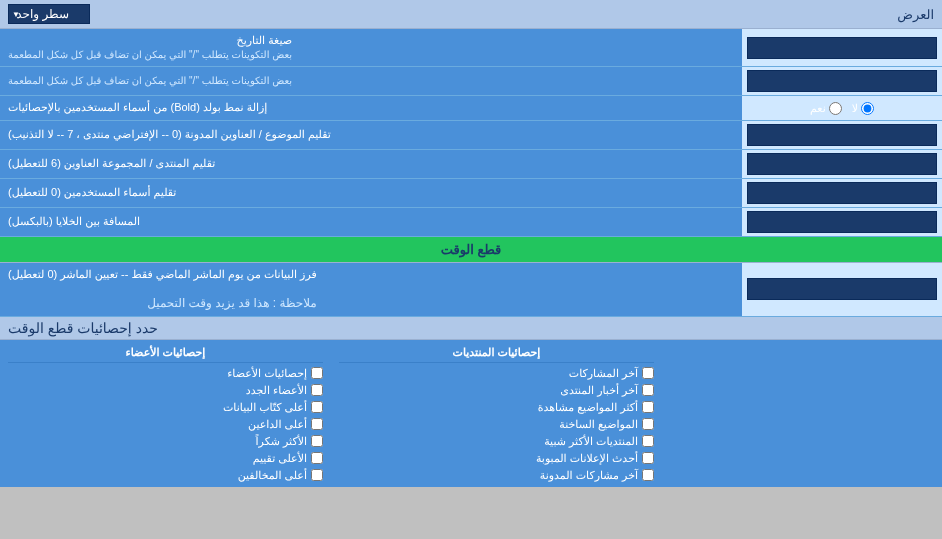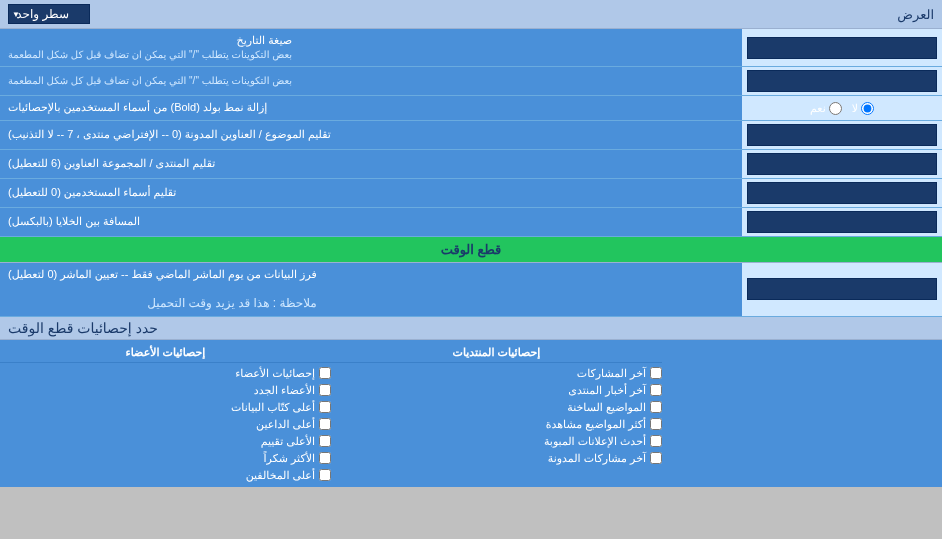--- a/index.html
+++ b/index.html
@@ -144,21 +144,21 @@
       text-align: right;
     }
 
     .stats-columns {
       display: flex;
       direction: rtl;
     }
 
     .stats-col {
       flex: 1;
-      padding: 3px 0;
+      padding: 3px 8px;
     }
 
     .stats-col-header {
       background: #4a90d9;
       color: #fff;
       font-weight: bold;
       text-align: center;
       padding: 3px 5px;
       font-size: 11px;
       border-bottom: 1px solid #3a80c9;
@@ -305,25 +305,29 @@
       <div class="stats-item">
         <input type="checkbox" style="">
         <label>آخر المشاركات</label>
       </div>
       <div class="stats-item">
         <input type="checkbox" style="">
         <label>آخر أخبار المنتدى</label>
       </div>
       <div class="stats-item">
         <input type="checkbox" style="">
+        <label>أكثر المواضيع مشاهدة</label>
+      </div>
+      <div class="stats-item">
+        <input type="checkbox" style="">
         <label>المواضيع الساخنة</label>
       </div>
       <div class="stats-item">
         <input type="checkbox" style="">
-        <label>أكثر المواضيع مشاهدة</label>
+        <label>المنتديات الأكثر شبية</label>
       </div>
       <div class="stats-item">
         <input type="checkbox" style="">
         <label>أحدث الإعلانات المبوبة</label>
       </div>
       <div class="stats-item">
         <input type="checkbox" style="">
         <label>آخر مشاركات المدونة</label>
       </div>
     </div>
@@ -341,27 +345,27 @@
       <div class="stats-item">
         <input type="checkbox" style="">
         <label>أعلى كتّاب البيانات</label>
       </div>
       <div class="stats-item">
         <input type="checkbox" style="">
         <label>أعلى الداعين</label>
       </div>
       <div class="stats-item">
         <input type="checkbox" style="">
+        <label>الأكثر شكراً</label>
+      </div>
+      <div class="stats-item">
+        <input type="checkbox" style="">
         <label>الأعلى تقييم</label>
       </div>
       <div class="stats-item">
         <input type="checkbox" style="">
-        <label>الأكثر شكراً</label>
-      </div>
-      <div class="stats-item">
-        <input type="checkbox" style="">
         <label>أعلى المخالفين</label>
       </div>
     </div>
 
   </div>
 
 </div>
 
 </body></html>

